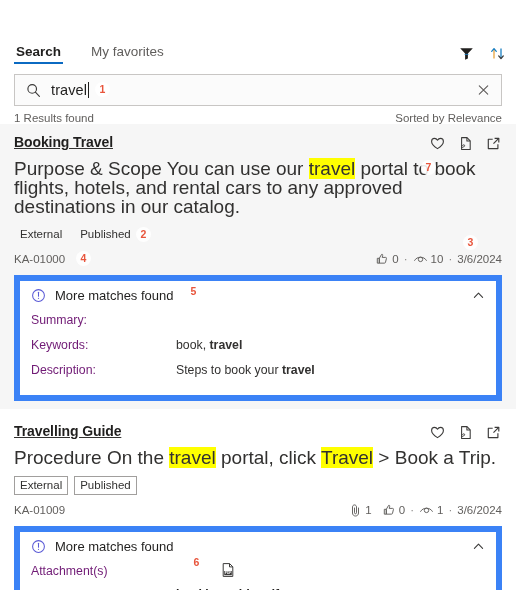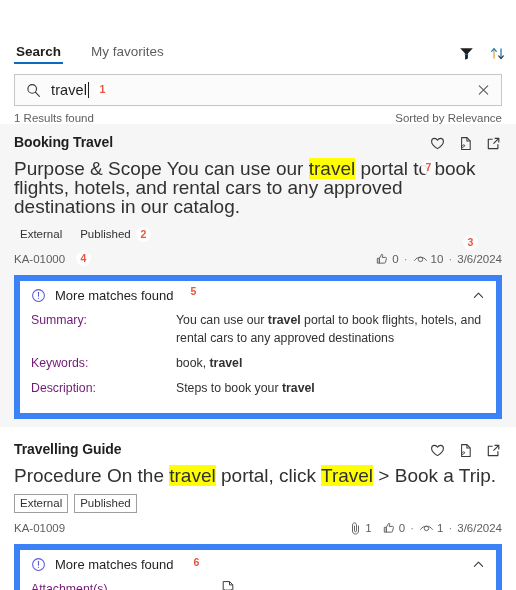--- a/index.html
+++ b/index.html
@@ -92,20 +92,21 @@
   
   .results { padding: 0 0 0 0; }
 
   .result { padding: 10px 14px 8px 14px; position: relative; }
   .result.hovered { background: #f6f6f6; }
 
   .result-head {
     display: flex;
     justify-content: space-between;
     align-items: flex-start;
+    text-decoration: underline;
   }
   .result-title {
     font-size: 14px;
     font-weight: bold;
     color: #201f1e;
     cursor: pointer;
     letter-spacing: -.1px;
   }
   .result-icons { display: flex; gap: 11px; align-items: center; padding-top: 1px; }
   .ricon { cursor: pointer; line-height: 0; display: block; }
@@ -325,23 +326,20 @@
           <span class="matches-title">More matches found</span>
           <span class="chev">
             <svg width="15" height="15" viewBox="0 0 15 15">
               <path d="M3.4 9.3 L7.5 5.2 L11.6 9.3" fill="none" stroke="#3b3a39" stroke-width="1.1" stroke-linecap="round" stroke-linejoin="round"></path>
             </svg>
           </span>
         </div>
         <div class="matches-body">
           <div class="mrow">
             <div class="mlabel">Summary:</div>
-            <div class="mval">
-              <span>You can use our </span><b>travel</b><span> portal to book flights, hotels, and rental cars to any approved destinations</span>
-            </div>
           </div>
           <div class="mrow">
             <div class="mlabel">Keywords:</div>
             <div class="mval">
               <span>book, </span><b>travel</b>
             </div>
           </div>
           <div class="mrow">
             <div class="mlabel">Description:</div>
             <div class="mval">

